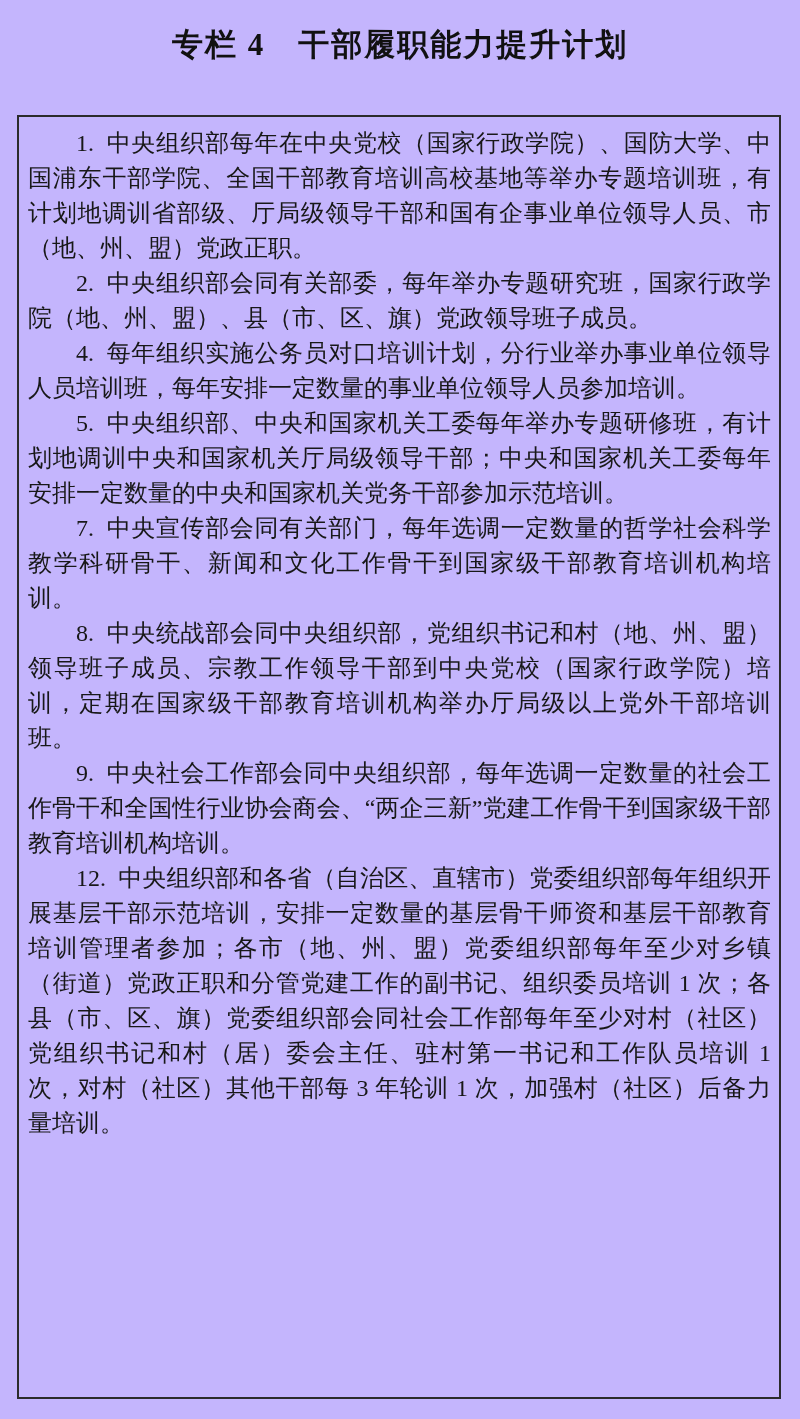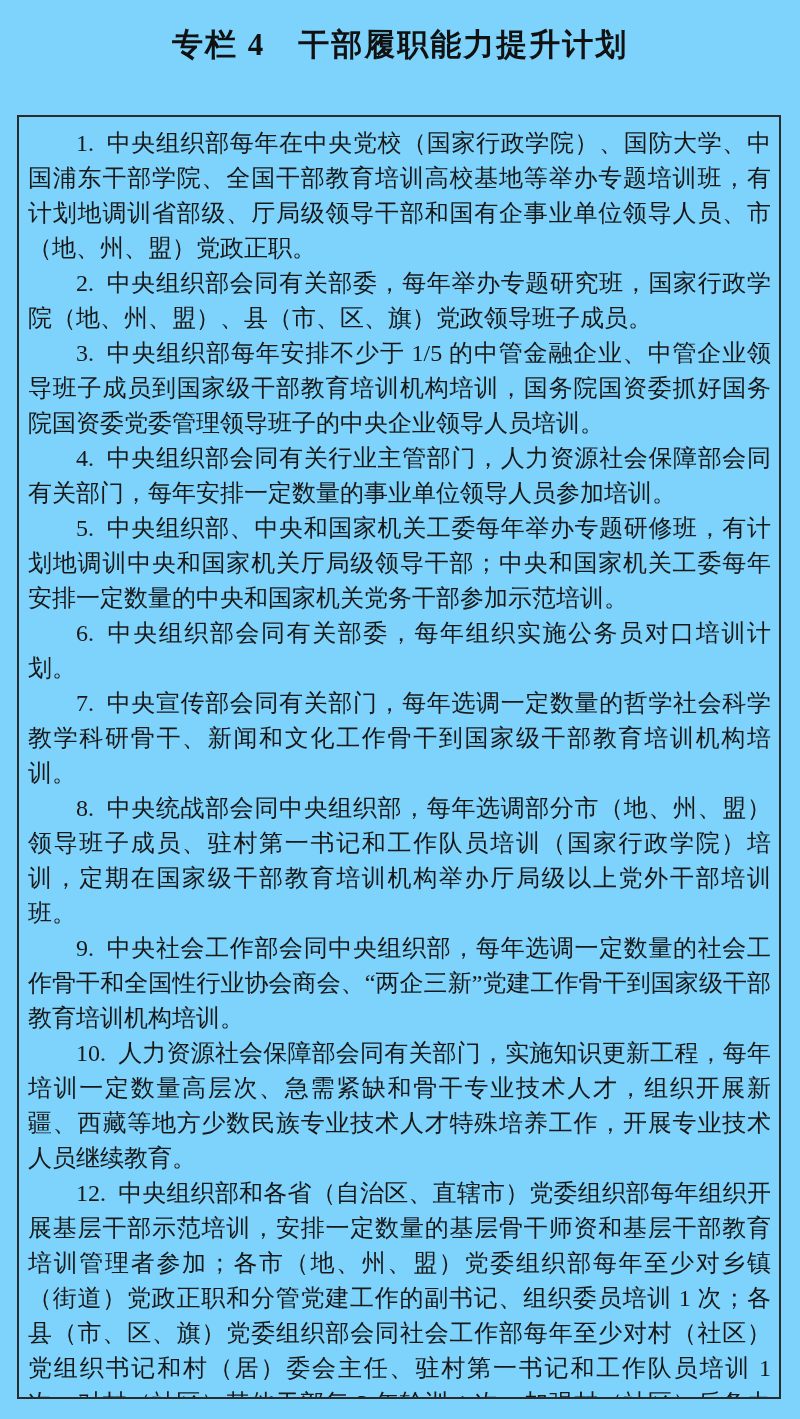--- a/index.html
+++ b/index.html
@@ -1,20 +1,20 @@
 <!DOCTYPE html>
 <html><head>
 <meta charset="utf-8">
 <style>
   html, body { margin: 0; padding: 0; }
   .page {
     position: relative;
     width: 800px;
     height: 1419px;
-    background: #7dd3fc;
+    background: #c4b5fd;
     font-family: "Liberation Serif", "DejaVu Serif", serif;
     color: #161616;
     overflow: hidden;
   }
   .title {
     position: absolute;
     top: 24px;
     left: 0;
     width: 100%;
     text-align: center;
@@ -51,25 +51,22 @@
 </head>
 <body>
 
 <div class="page">
 
   <div class="title">专栏 4　干部履职能力提升计划</div>
 
   <div class="box">
     <p class="item"><span class="num">1.</span><span>中央组织部每年在中央党校（国家行政学院）、国防大学、中国浦东干部学院、全国干部教育培训高校基地等举办专题培训班，有计划地调训省部级、厅局级领导干部和国有企事业单位领导人员、市（地、州、盟）党政正职。</span></p>
     <p class="item"><span class="num">2.</span><span>中央组织部会同有关部委，每年举办专题研究班，国家行政学院（地、州、盟）、县（市、区、旗）党政领导班子成员。</span></p>
-    <p class="item"><span class="num">3.</span><span>中央组织部每年安排不少于 1/5 的中管金融企业、中管企业领导班子成员到国家级干部教育培训机构培训，国务院国资委抓好国务院国资委党委管理领导班子的中央企业领导人员培训。</span></p>
-    <p class="item"><span class="num">4.</span><span>中央组织部会同有关行业主管部门，人力资源社会保障部会同有关部门，每年安排一定数量的事业单位领导人员参加培训。</span></p>
+    <p class="item"><span class="num">4.</span><span>每年组织实施公务员对口培训计划，分行业举办事业单位领导人员培训班，每年安排一定数量的事业单位领导人员参加培训。</span></p>
     <p class="item"><span class="num">5.</span><span>中央组织部、中央和国家机关工委每年举办专题研修班，有计划地调训中央和国家机关厅局级领导干部；中央和国家机关工委每年安排一定数量的中央和国家机关党务干部参加示范培训。</span></p>
-    <p class="item"><span class="num">6.</span><span>中央组织部会同有关部委，每年组织实施公务员对口培训计划。</span></p>
     <p class="item"><span class="num">7.</span><span>中央宣传部会同有关部门，每年选调一定数量的哲学社会科学教学科研骨干、新闻和文化工作骨干到国家级干部教育培训机构培训。</span></p>
-    <p class="item"><span class="num">8.</span><span>中央统战部会同中央组织部，每年选调部分市（地、州、盟）领导班子成员、驻村第一书记和工作队员培训（国家行政学院）培训，定期在国家级干部教育培训机构举办厅局级以上党外干部培训班。</span></p>
+    <p class="item"><span class="num">8.</span><span>中央统战部会同中央组织部，党组织书记和村（地、州、盟）领导班子成员、宗教工作领导干部到中央党校（国家行政学院）培训，定期在国家级干部教育培训机构举办厅局级以上党外干部培训班。</span></p>
     <p class="item"><span class="num">9.</span><span>中央社会工作部会同中央组织部，每年选调一定数量的社会工作骨干和全国性行业协会商会、“两企三新”党建工作骨干到国家级干部教育培训机构培训。</span></p>
-    <p class="item"><span class="num">10.</span><span>人力资源社会保障部会同有关部门，实施知识更新工程，每年培训一定数量高层次、急需紧缺和骨干专业技术人才，组织开展新疆、西藏等地方少数民族专业技术人才特殊培养工作，开展专业技术人员继续教育。</span></p>
     <p class="item"><span class="num">12.</span><span>中央组织部和各省（自治区、直辖市）党委组织部每年组织开展基层干部示范培训，安排一定数量的基层骨干师资和基层干部教育培训管理者参加；各市（地、州、盟）党委组织部每年至少对乡镇（街道）党政正职和分管党建工作的副书记、组织委员培训 1 次；各县（市、区、旗）党委组织部会同社会工作部每年至少对村（社区）党组织书记和村（居）委会主任、驻村第一书记和工作队员培训 1 次，对村（社区）其他干部每 3 年轮训 1 次，加强村（社区）后备力量培训。</span></p>
 
   </div>
 
 </div>
 
 </body></html>

